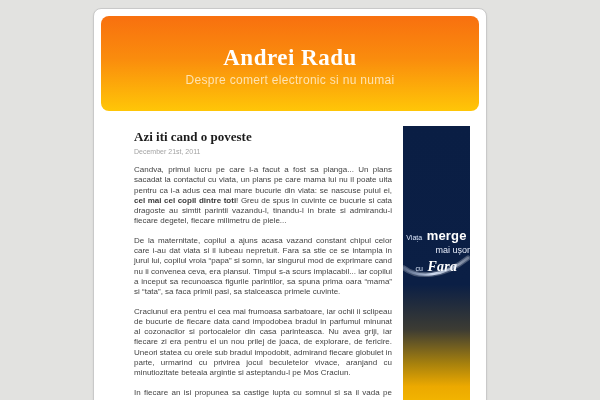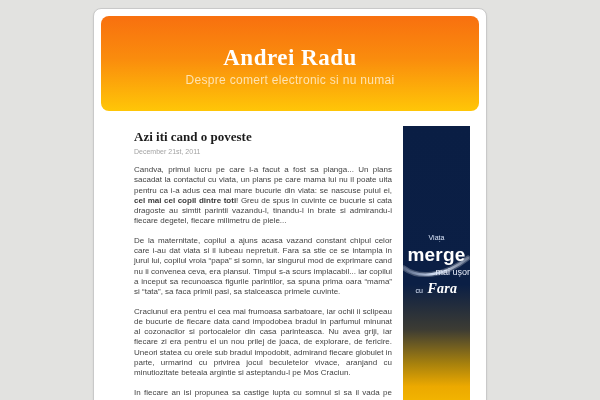--- a/index.html
+++ b/index.html
@@ -94,21 +94,21 @@
     left: 0;
     width: 100%;
     text-align: center;
     color: #eef3ff;
   }
   .ad-line1 .ad-small, .ad-line3 .ad-small {
     font-size: 7px;
     color: #dbe6fa;
   }
   .ad-line1 .ad-big {
-    font-size: 19px;
+    font-size: 13px;
     font-weight: bold;
     letter-spacing: 0.2px;
     color: #ffffff;
   }
   .ad-line2 {
     font-size: 9px;
     margin-top: 1px;
     color: #e8eefc;
     text-align: right;
   }

